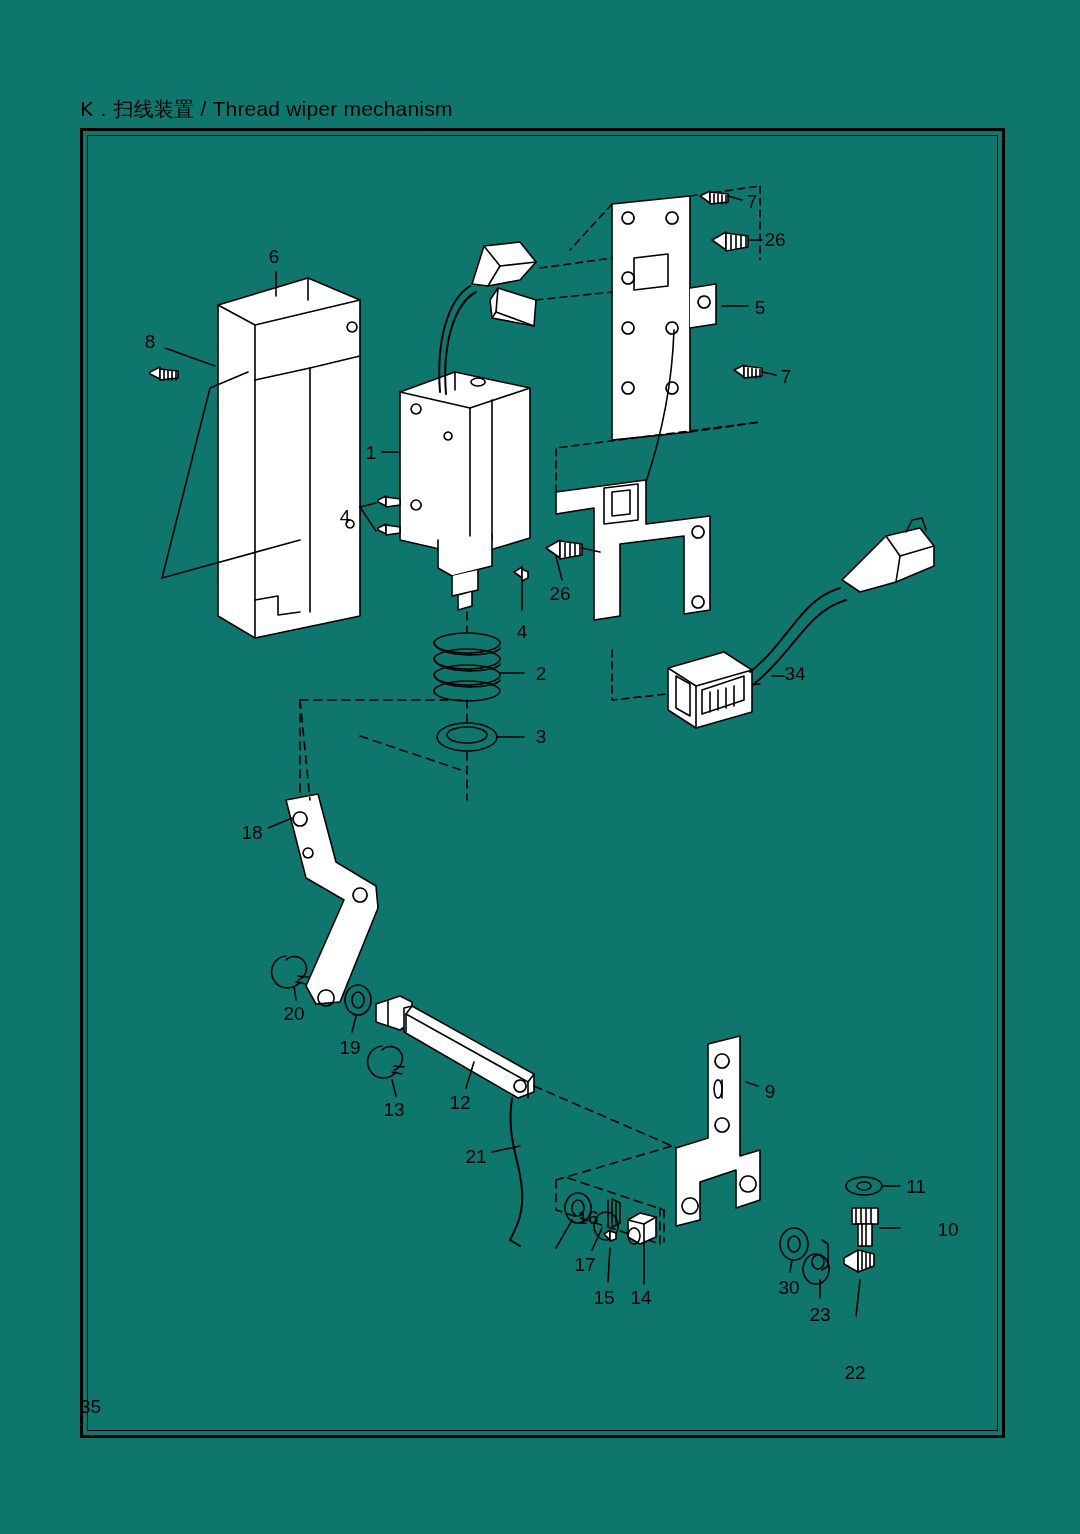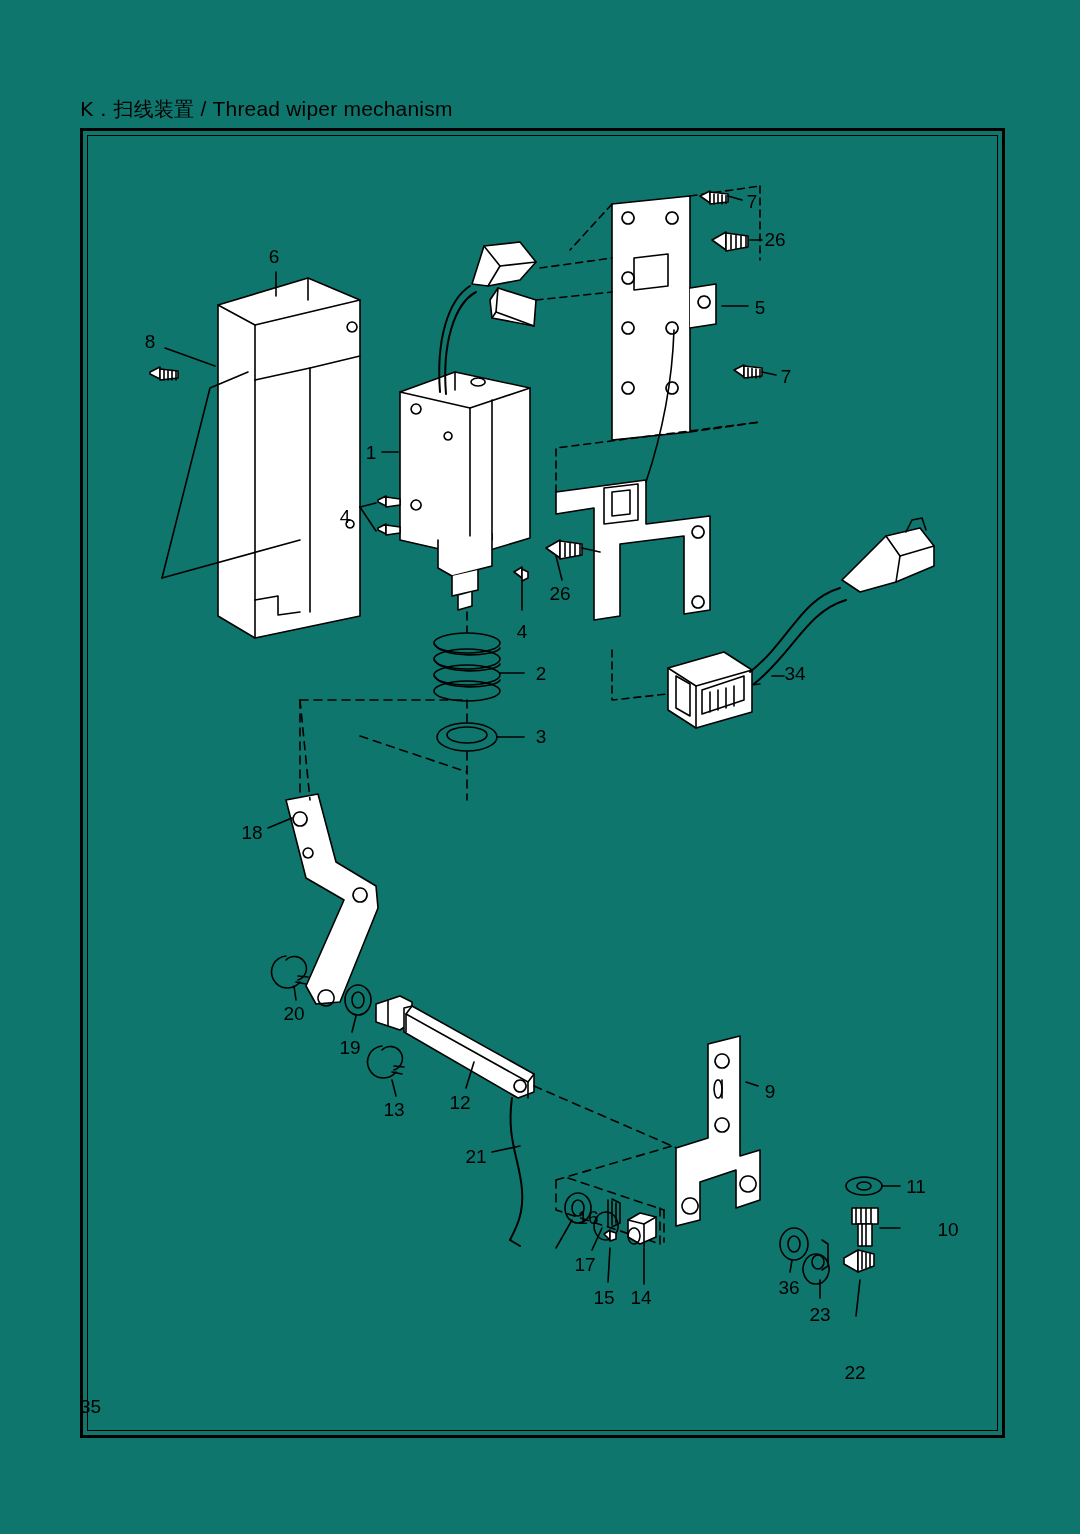--- a/index.html
+++ b/index.html
@@ -401,20 +401,20 @@
   <div class="callout" style="left:641px; top:1298px;">14</div>
   <div class="callout" style="left:604px; top:1298px;">15</div>
   <div class="callout" style="left:588px; top:1218px;">16</div>
   <div class="callout" style="left:549px; top:1265px;margin-left:36px;">17</div>
   <div class="callout" style="left:252px; top:833px;">18</div>
   <div class="callout" style="left:350px; top:1048px;">19</div>
   <div class="callout" style="left:294px; top:1014px;">20</div>
   <div class="callout" style="left:476px; top:1157px;">21</div>
   <div class="callout" style="left:855px; top:1333px;margin-top:40px;">22</div>
   <div class="callout" style="left:820px; top:1315px;">23</div>
-  <div class="callout" style="left:789px; top:1288px;">36</div>
+  <div class="callout" style="left:789px; top:1288px;">30</div>
   <div class="callout" style="left:795px; top:674px;">34</div>
   <div class="callout" style="left:775px; top:240px;">26</div>
   <div class="callout" style="left:560px; top:594px;">26</div>
 
   <div id="page-number">35</div>
 
 </div>
 
 </body></html>

